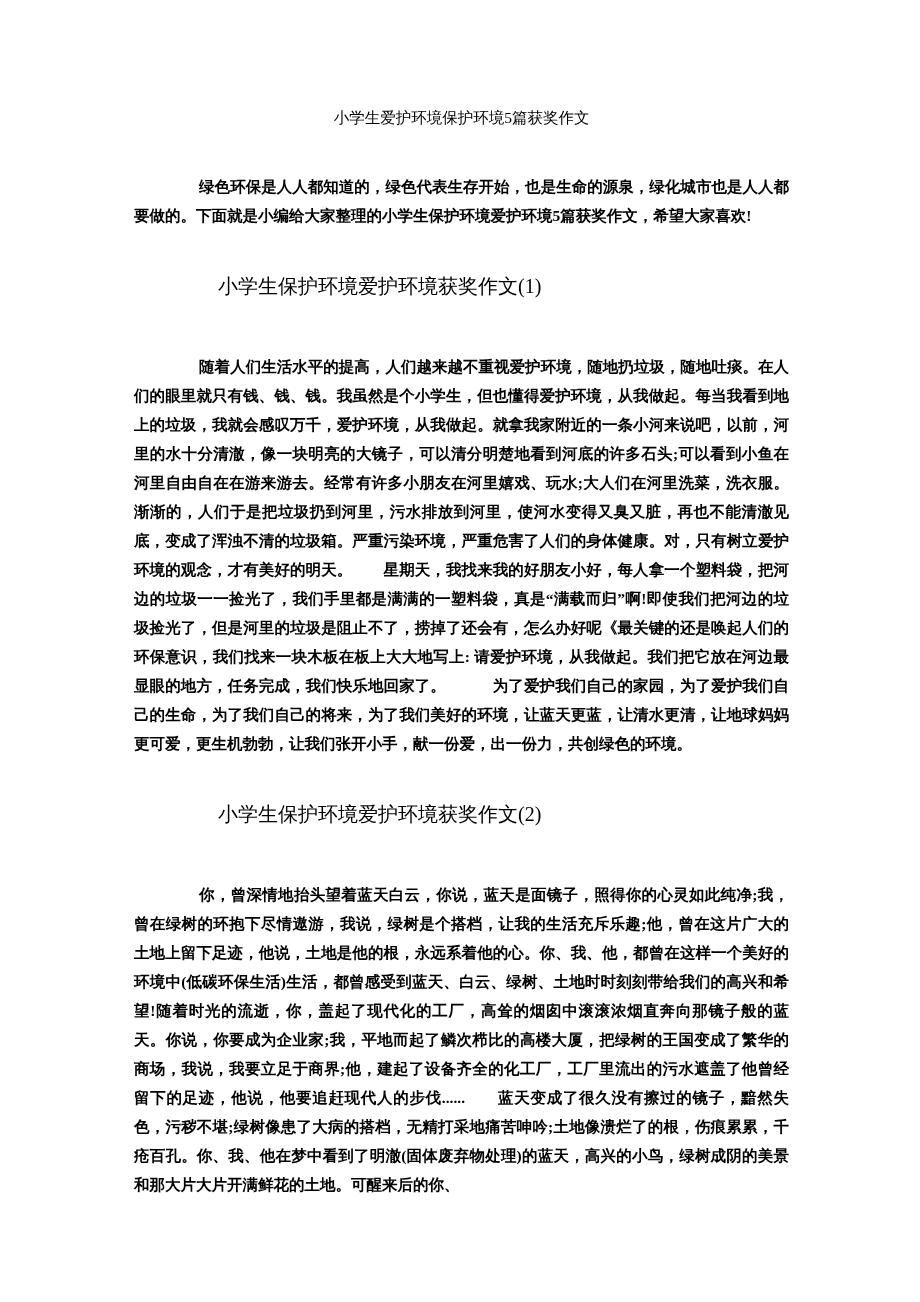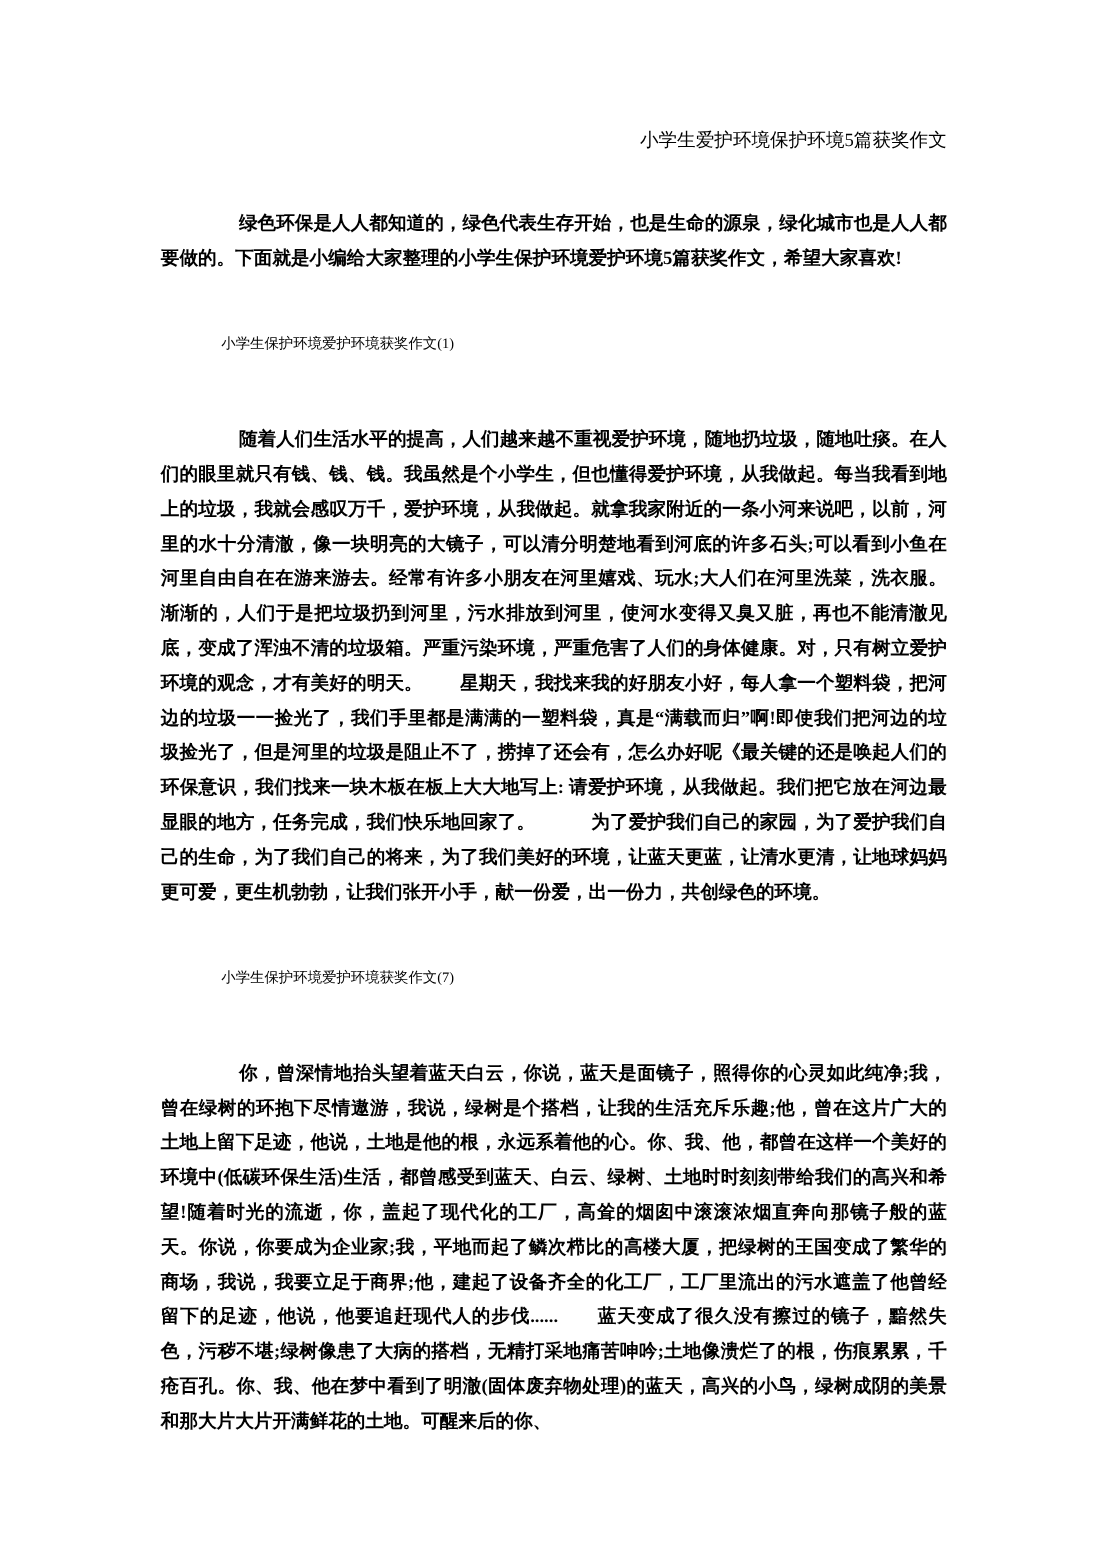--- a/index.html
+++ b/index.html
@@ -17,45 +17,45 @@
   .page {
     box-sizing: border-box;
     width: 920px;
     height: 1302px;
     padding: 103px 131px 0 134px;
     background: #ffffff;
   }
   .doc-title {
     font-size: 15.5px;
     line-height: 29px;
-    text-align: right;
+    text-align: center;
     margin: 0 0 40px 0;
   }
   .para {
     font-size: 15.5px;
     line-height: 29px;
     text-align: justify;
     text-indent: 4.2em;
     margin: 0 0 42px 0;
     word-break: break-all;
     font-weight: bold;
   }
   .heading {
-    font-size: 12px;
+    font-size: 20px;
     line-height: 29px;
     text-indent: 4.2em;
     margin: 0 0 51px 0;
     font-family: Liberation Serif, serif;
   }
 </style>
 </head>
 <body>
 
 <div class="page">
   <div class="doc-title">小学生爱护环境保护环境5篇获奖作文</div>
   <div id="blocks">
       <div class="para">绿色环保是人人都知道的，绿色代表生存开始，也是生命的源泉，绿化城市也是人人都要做的。下面就是小编给大家整理的小学生保护环境爱护环境5篇获奖作文，希望大家喜欢!</div>
       <div class="heading">小学生保护环境爱护环境获奖作文(1)</div>
       <div class="para">随着人们生活水平的提高，人们越来越不重视爱护环境，随地扔垃圾，随地吐痰。在人们的眼里就只有钱、钱、钱。我虽然是个小学生，但也懂得爱护环境，从我做起。每当我看到地上的垃圾，我就会感叹万千，爱护环境，从我做起。就拿我家附近的一条小河来说吧，以前，河里的水十分清澈，像一块明亮的大镜子，可以清分明楚地看到河底的许多石头;可以看到小鱼在河里自由自在在游来游去。经常有许多小朋友在河里嬉戏、玩水;大人们在河里洗菜，洗衣服。渐渐的，人们于是把垃圾扔到河里，污水排放到河里，使河水变得又臭又脏，再也不能清澈见底，变成了浑浊不清的垃圾箱。严重污染环境，严重危害了人们的身体健康。对，只有树立爱护环境的观念，才有美好的明天。　　星期天，我找来我的好朋友小好，每人拿一个塑料袋，把河边的垃圾一一捡光了，我们手里都是满满的一塑料袋，真是“满载而归”啊!即使我们把河边的垃圾捡光了，但是河里的垃圾是阻止不了，捞掉了还会有，怎么办好呢《最关键的还是唤起人们的环保意识，我们找来一块木板在板上大大地写上: 请爱护环境，从我做起。我们把它放在河边最显眼的地方，任务完成，我们快乐地回家了。　　　为了爱护我们自己的家园，为了爱护我们自己的生命，为了我们自己的将来，为了我们美好的环境，让蓝天更蓝，让清水更清，让地球妈妈更可爱，更生机勃勃，让我们张开小手，献一份爱，出一份力，共创绿色的环境。</div>
-      <div class="heading">小学生保护环境爱护环境获奖作文(7)</div>
+      <div class="heading">小学生保护环境爱护环境获奖作文(2)</div>
       <div class="para">你，曾深情地抬头望着蓝天白云，你说，蓝天是面镜子，照得你的心灵如此纯净;我，曾在绿树的环抱下尽情遨游，我说，绿树是个搭档，让我的生活充斥乐趣;他，曾在这片广大的土地上留下足迹，他说，土地是他的根，永远系着他的心。你、我、他，都曾在这样一个美好的环境中(低碳环保生活)生活，都曾感受到蓝天、白云、绿树、土地时时刻刻带给我们的高兴和希望!随着时光的流逝，你，盖起了现代化的工厂，高耸的烟囱中滚滚浓烟直奔向那镜子般的蓝天。你说，你要成为企业家;我，平地而起了鳞次栉比的高楼大厦，把绿树的王国变成了繁华的商场，我说，我要立足于商界;他，建起了设备齐全的化工厂，工厂里流出的污水遮盖了他曾经留下的足迹，他说，他要追赶现代人的步伐......　　蓝天变成了很久没有擦过的镜子，黯然失色，污秽不堪;绿树像患了大病的搭档，无精打采地痛苦呻吟;土地像溃烂了的根，伤痕累累，千疮百孔。你、我、他在梦中看到了明澈(固体废弃物处理)的蓝天，高兴的小鸟，绿树成阴的美景和那大片大片开满鲜花的土地。可醒来后的你、</div>
     </div>
 </div>
 
 </body></html>

